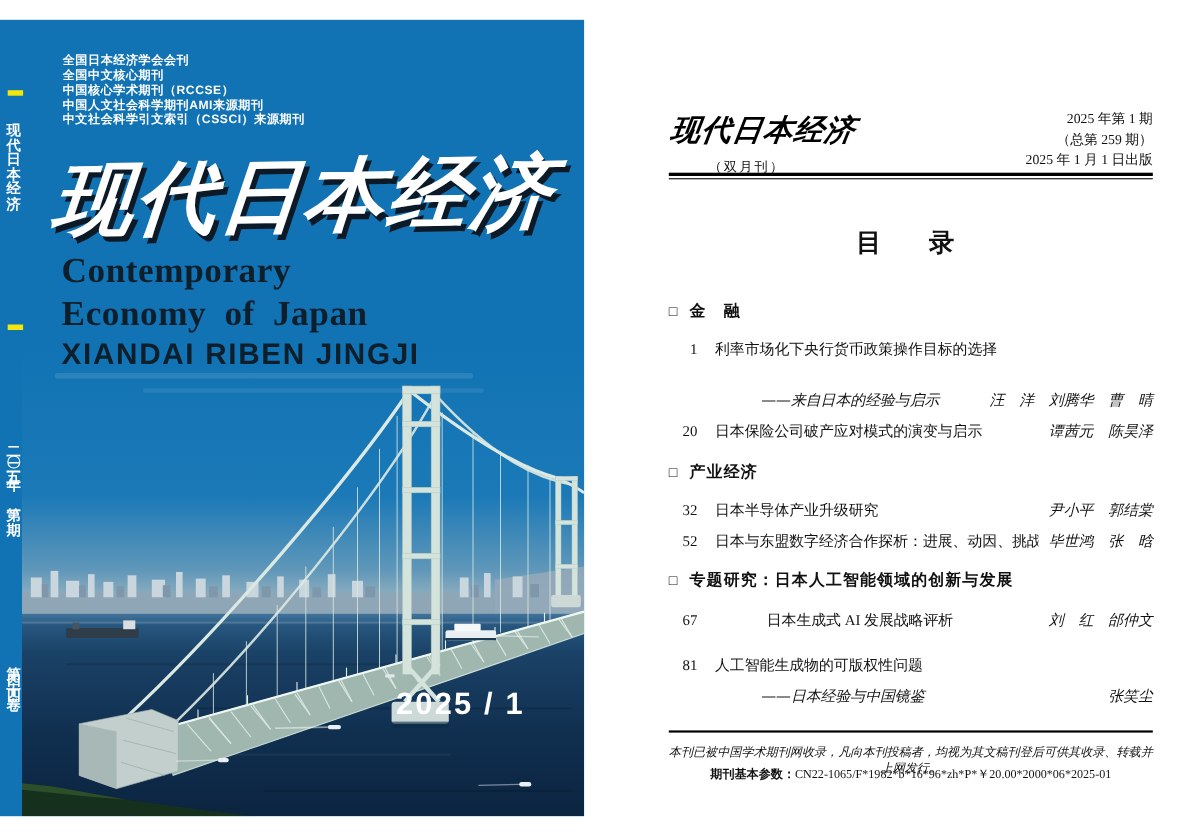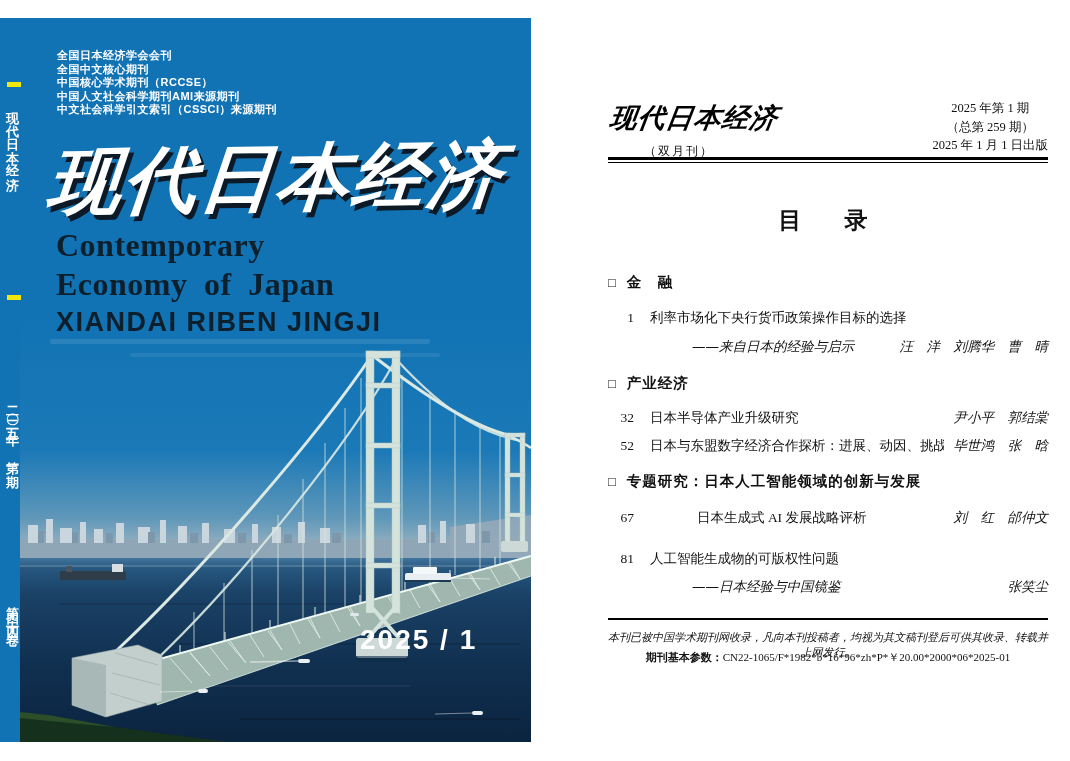--- a/index.html
+++ b/index.html
@@ -50,21 +50,21 @@
   
   .toc{position:absolute;left:560px;top:0;width:510px;height:761px;color:#111;
        font-family:"Liberation Serif",serif;}
   .toc-logo{
     position:absolute;left:50px;top:100px;font-size:27px;color:#000;
     font-family:"DejaVu Serif",serif;font-style:italic;font-weight:bold;
     transform:skewX(-8deg);letter-spacing:1px;white-space:nowrap;
   }
   .toc-freq{position:absolute;left:84px;top:143px;font-size:12px;letter-spacing:2px;}
   .toc-issueinfo{
-    position:absolute;right:22px;top:99px;text-align:center;
+    position:absolute;right:22px;top:99px;text-align:right;
     font-size:12.5px;line-height:18.5px;
   }
   .toc-rule{
     position:absolute;left:48px;top:157px;width:440px;height:6px;
     border-top:3px solid #000;border-bottom:1px solid #000;box-sizing:border-box;
   }
   .toc-body{position:absolute;left:48px;top:163px;width:440px;}
   .toc-heading{
     text-align:center;font-size:23px;font-weight:bold;letter-spacing:10px;
     margin-top:42px;height:30px;
@@ -319,24 +319,29 @@
     <div class="toc-heading">目　录</div>
 
     <div class="sec-head" style="margin-top:37px;">
       <span class="marker">□</span>
       <span>金　融</span>
     </div>
     <div class="row" style="margin-top:17px;">
       <span class="pg">1</span>
       <span class="ti">利率市场化下央行货币政策操作目标的选择</span>
     </div>
-    <div class="row sub" style="margin-top:9px;align-items:center;">
+    <div class="row sub" style="margin-top:27px;">
       <span class="pg"></span>
       <span class="ti">——来自日本的经验与启示</span>
       <span class="au">汪　洋　刘腾华　曹　晴</span>
+    </div>
+    <div class="row" style="margin-top:9px;">
+      <span class="pg">20</span>
+      <span class="ti">日本保险公司破产应对模式的演变与启示</span>
+      <span class="au">谭茜元　陈昊泽</span>
     </div>
 
     <div class="sec-head" style="margin-top:17px;">
       <span class="marker">□</span>
       <span>产业经济</span>
     </div>
     <div class="row" style="margin-top:16px;">
       <span class="pg">32</span>
       <span class="ti">日本半导体产业升级研究</span>
       <span class="au">尹小平　郭结棠</span>

